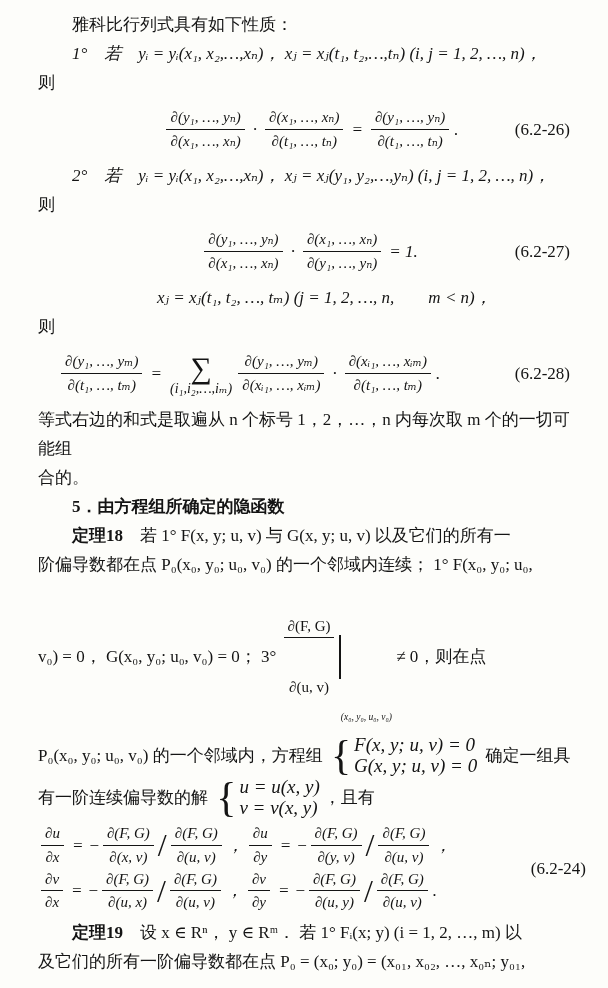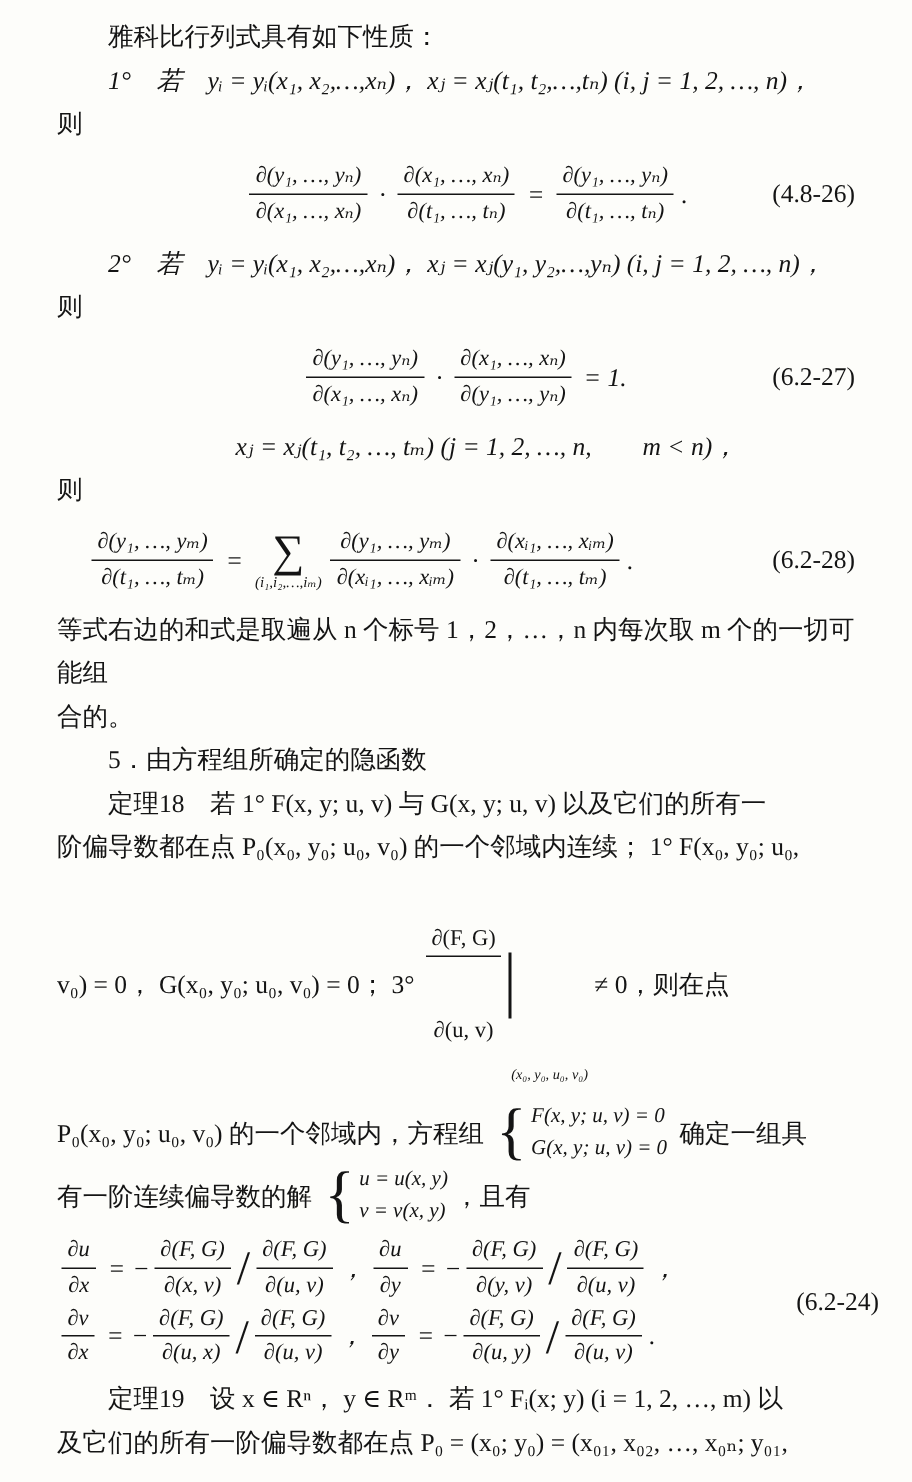--- a/index.html
+++ b/index.html
@@ -7,43 +7,43 @@
     width:608px;height:988px;box-sizing:border-box;
     background:#fdfdfa;color:#141414;
     font-family:"Liberation Serif","DejaVu Serif",serif;
     font-size:17px;line-height:29px;
     padding:10px 22px 16px 38px;overflow:hidden;
     margin:0 auto;
   }
   p.t{margin:0;}
   .indent{text-indent:2em;}
   .indent7{padding-left:7em;}
-  .bold{font-weight:normal;}
+  .bold{font-weight:bold;}
   
   .disp{position:relative;display:flex;align-items:center;justify-content:center;
         margin:5px 16px;min-height:54px;font-style:italic;}
   .disp.leftish{justify-content:flex-start;padding-left:4px;}
   .lbl{position:absolute;right:0;top:50%;transform:translateY(-50%);font-style:normal;}
   .frac{display:inline-block;text-align:center;vertical-align:middle;
         font-size:15px;line-height:1.25;margin:0 3px;}
   .frac .num{display:block;padding:0 4px 2px;border-bottom:1.3px solid #141414;white-space:nowrap;}
   .frac .den{display:block;padding:2px 4px 0;white-space:nowrap;}
   .op{margin:0 5px;white-space:nowrap;}
   .bigsum{display:inline-flex;flex-direction:column;align-items:center;margin:0 3px;}
   .bigsum .sigma{font-size:30px;line-height:30px;font-style:normal;}
-  .bigsum .below{font-size:10px;line-height:11px;}
+  .bigsum .below{font-size:14px;line-height:11px;}
   
   .fl{display:flex;align-items:center;margin:0;flex-wrap:nowrap;}
   .fl>span{white-space:pre;}
   .vbar{display:inline-block;width:1.3px;height:44px;background:#141414;
         vertical-align:middle;margin-left:2px;}
   .esub{font-size:9.5px;align-self:flex-end;margin-bottom:2px;font-style:italic;}
   .sys{display:inline-flex;align-items:center;margin:0 4px;vertical-align:middle;}
   .sys .brace{font-size:42px;line-height:42px;margin-right:3px;font-weight:300;}
-  .sys .rows{display:inline-flex;flex-direction:column;font-size:14px;line-height:21px;font-style:italic;}
+  .sys .rows{display:inline-flex;flex-direction:column;font-size:19px;line-height:21px;font-style:italic;}
   .imath{font-style:italic;}
   
   .eq29{position:relative;margin:6px 0;font-style:italic;}
   .eq29 .row{display:flex;align-items:center;margin:3px 0;}
   .slash{font-size:32px;font-weight:300;margin:0 1px;font-style:normal;line-height:32px;}
   .tail{margin:0 2px;}
 </style>
 </head>
 <body>
 
@@ -63,21 +63,21 @@
     <span class="frac">
       <span class="num">∂(x₁, …, xₙ)</span>
       <span class="den">∂(t₁, …, tₙ)</span>
     </span>
     <span class="op">=</span>
     <span class="frac">
       <span class="num">∂(y₁, …, yₙ)</span>
       <span class="den">∂(t₁, …, tₙ)</span>
     </span>
     <span class="tail">.</span>
-    <span class="lbl">(4.8-26)</span>
+    <span class="lbl">(6.2-26)</span>
   </div>
 
   <p class="t indent imath">2°　若　yᵢ = yᵢ(x₁, x₂,…,xₙ)，  xⱼ = xⱼ(y₁, y₂,…,yₙ) (i, j = 1, 2, …, n)，</p>
   <p class="t">则</p>
 
   <div class="disp">
     <span class="frac">
       <span class="num">∂(y₁, …, yₙ)</span>
       <span class="den">∂(x₁, …, xₙ)</span>
     </span>

